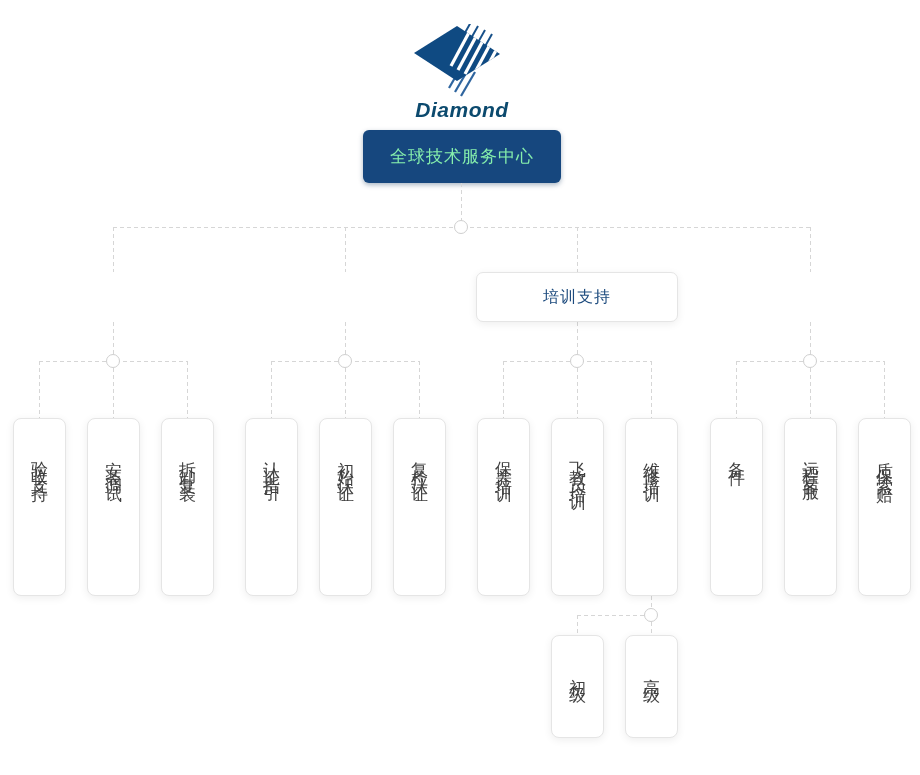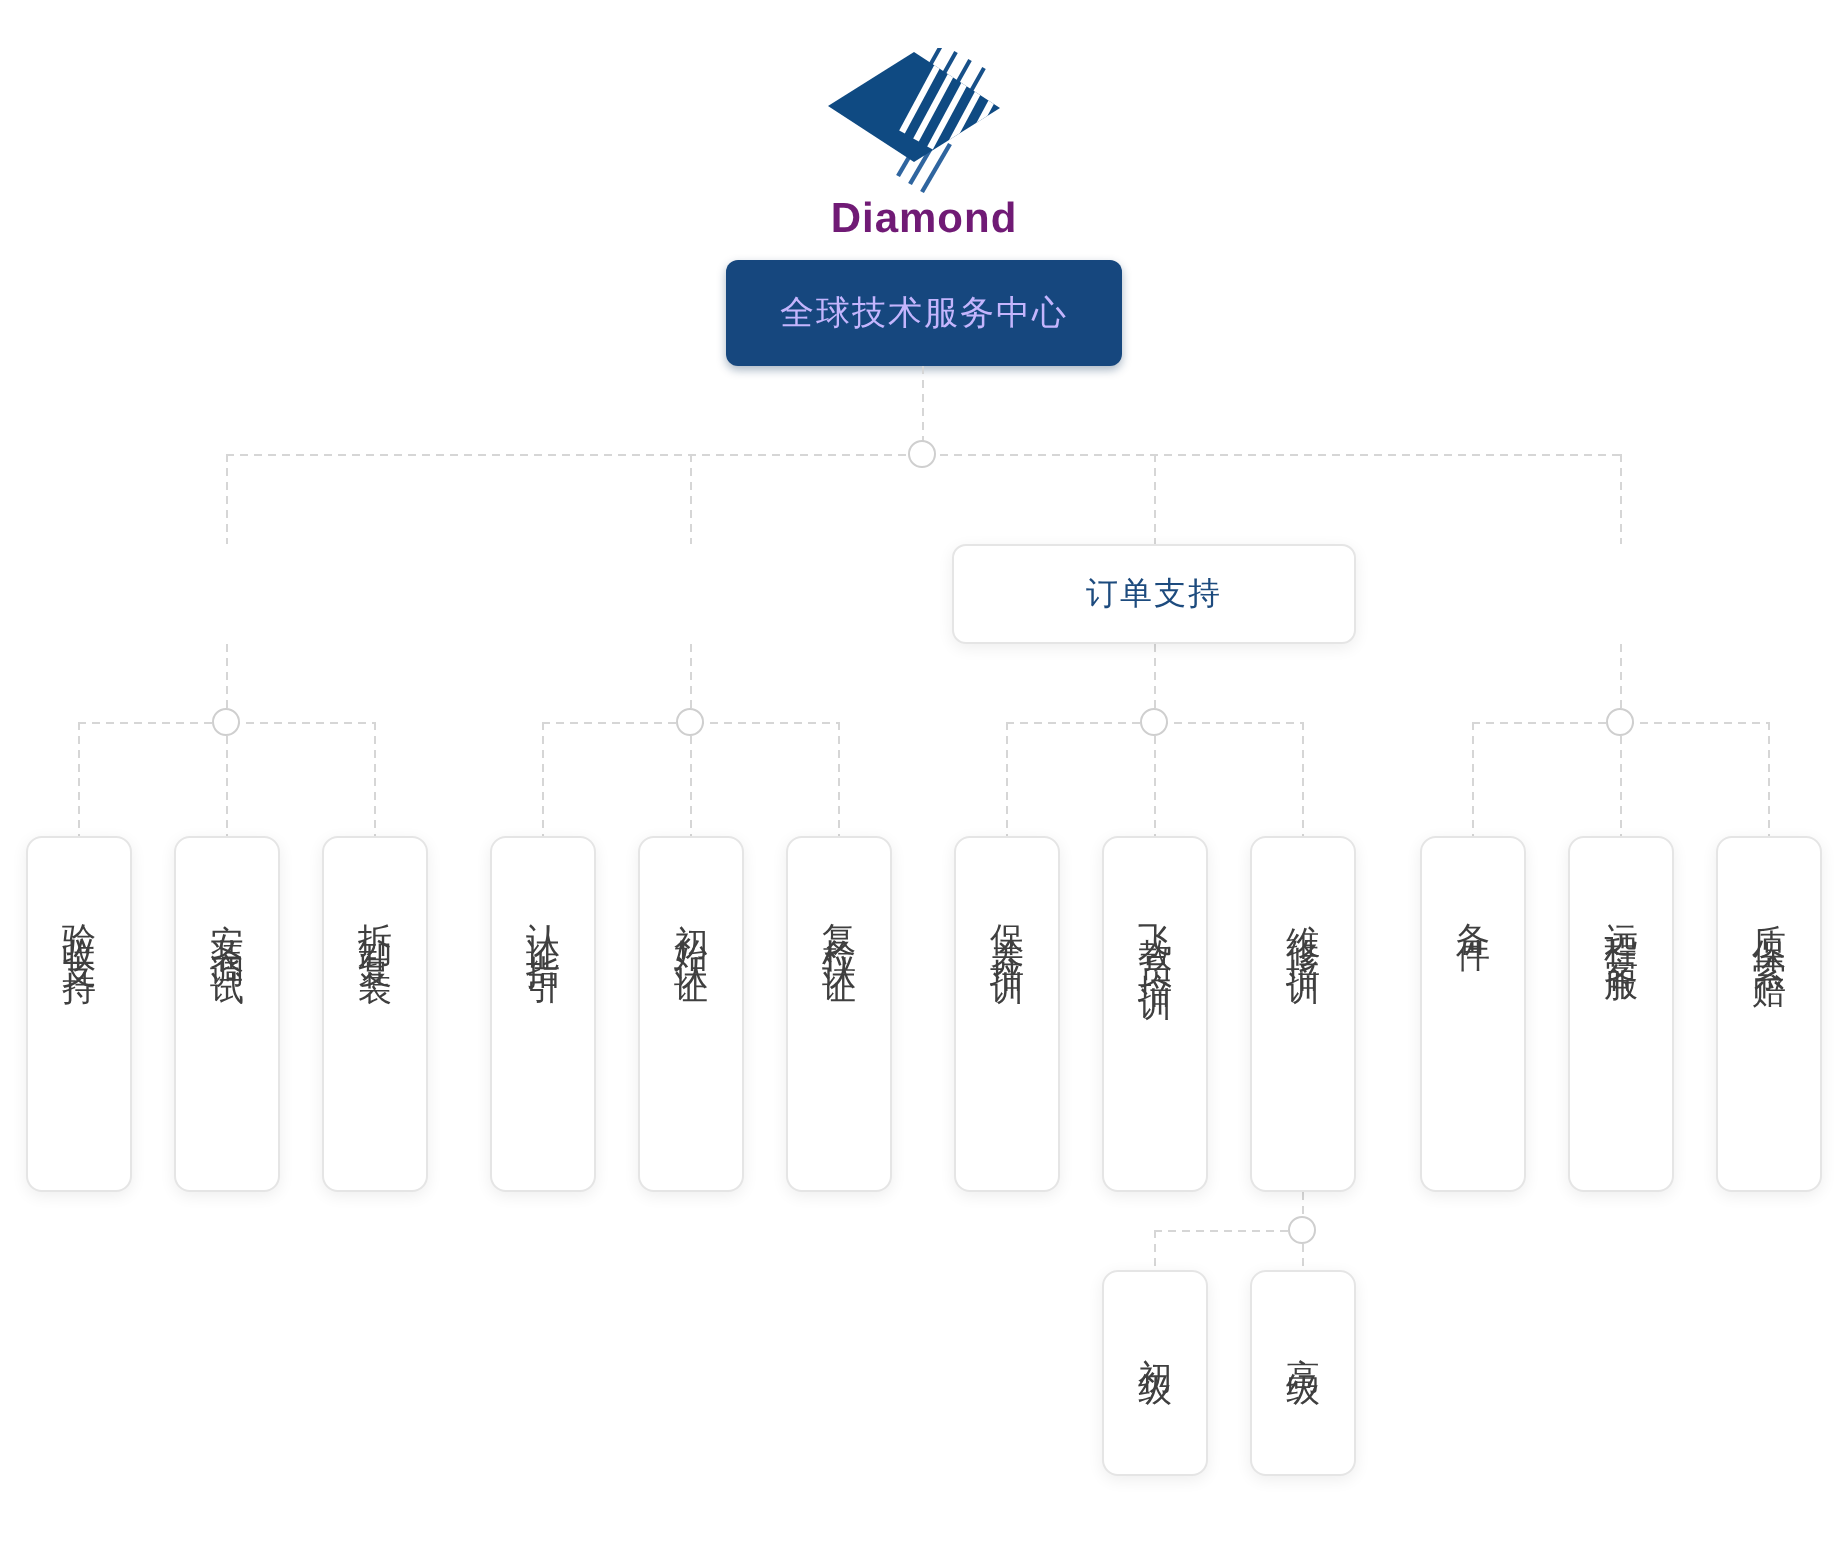--- a/index.html
+++ b/index.html
@@ -20,21 +20,21 @@
     position: absolute; width: 1px;
     background-image: repeating-linear-gradient(to bottom, #d6d6d6 0 4px, transparent 4px 7px);
   }
   .dot {
     position: absolute; width: 14px; height: 14px; box-sizing: border-box;
     border: 1px solid #cfcfcf; border-radius: 50%; background: #ffffff;
   }
   
   .root-node {
     position: absolute; left: 363px; top: 130px; width: 198px; height: 53px;
-    background: #16477e; color: #c4b5fd; border-radius: 6px;
+    background: #16477e; color: #86efac; border-radius: 6px;
     display: flex; align-items: center; justify-content: center;
     font-size: 17px; letter-spacing: 1px;
     box-shadow: 0 2px 5px rgba(10, 45, 85, 0.35);
   }
   .branch-node {
     position: absolute; top: 272px; width: 202px; height: 50px; box-sizing: border-box;
     background: #ffffff; border: 1px solid #e5e5e5; border-radius: 7px;
     display: flex; align-items: center; justify-content: center;
     font-size: 16px; color: #1d4b7e; letter-spacing: 1px;
     box-shadow: 0 2px 8px rgba(0, 0, 0, 0.07);
@@ -45,22 +45,22 @@
     box-shadow: 0 2px 8px rgba(0, 0, 0, 0.07);
     writing-mode: vertical-rl; text-orientation: upright;
     font-size: 17px; color: #3f3f3f; letter-spacing: 8px;
     line-height: 51px; padding-top: 29px;
   }
   .leaf-sm { top: 635px; height: 103px; }
   
   .logo-wrap { position: absolute; left: 362px; top: 24px; width: 200px; text-align: center; }
   .logo-svg { display: block; margin: 0 auto; }
   .brand-word {
-    margin-top: 0px; font-size: 21px; font-weight: bold; 
-    color: #701a75; letter-spacing: 0.5px;
+    margin-top: 0px; font-size: 21px; font-weight: bold; font-style: italic;
+    color: #0c4a6e; letter-spacing: 0.5px;
   }
 </style>
 </head>
 <body>
 
 <div class="canvas">
 
   <div class="logo-wrap">
     <svg class="logo-svg" width="110" height="74" viewBox="0 0 110 74">
       <defs>
@@ -132,21 +132,21 @@
   <div class="vline" style="left:810px; top:361px; height:57px"></div>
   <div class="vline" style="left:884px; top:361px; height:57px"></div>
   <div class="dot" style="left:803px; top:354px"></div>
 
   <div class="vline" style="left:651px; top:596px; height:13px"></div>
   <div class="hline" style="left:577px; top:615px; width:75px"></div>
   <div class="vline" style="left:577px; top:615px; height:20px"></div>
   <div class="vline" style="left:651px; top:615px; height:20px"></div>
   <div class="dot" style="left:644px; top:608px"></div>
 
-  <div class="branch-node" style="left:476px">订单支持</div>
+  <div class="branch-node" style="left:476px">培训支持</div>
 
   <div class="leaf-node" style="left:13px">验收支持</div>
   <div class="leaf-node" style="left:87px">安装调试</div>
   <div class="leaf-node" style="left:161px">拆卸复装</div>
 
   <div class="leaf-node" style="left:245px">认证指引</div>
   <div class="leaf-node" style="left:319px">初始认证</div>
   <div class="leaf-node" style="left:393px">复检认证</div>
 
   <div class="leaf-node" style="left:477px">保养培训</div>

